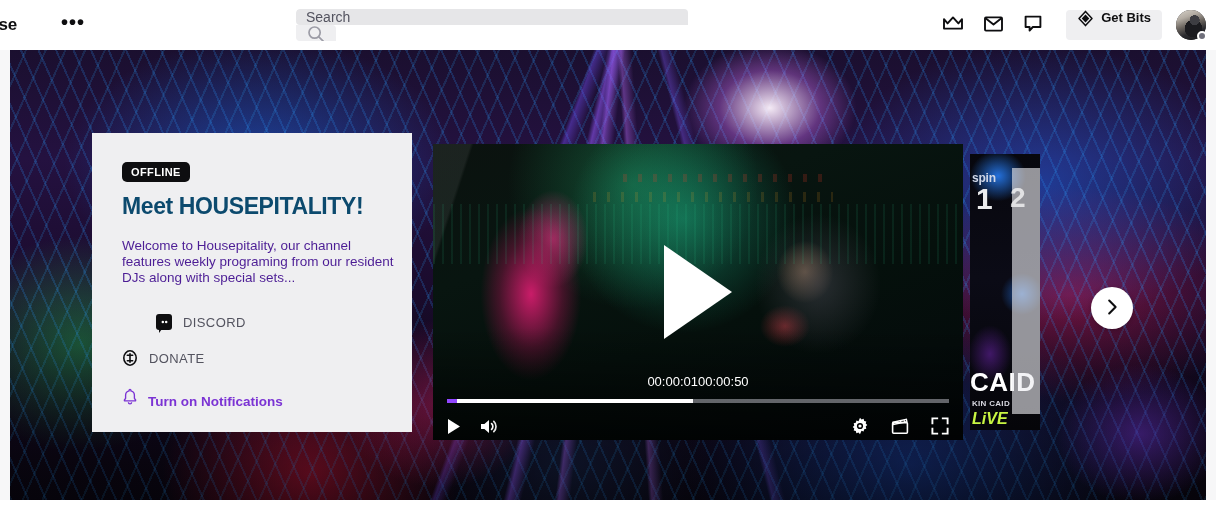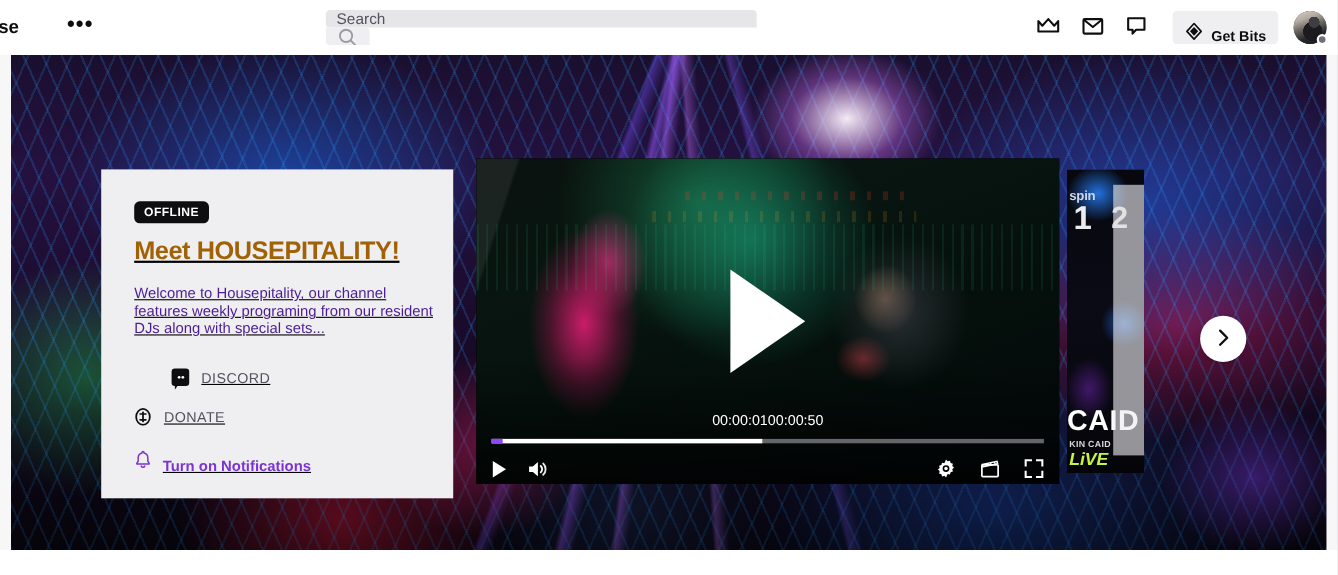--- a/index.html
+++ b/index.html
@@ -71,21 +71,21 @@
     display: flex; align-items: center; gap: 0px;
   }
   .nav-icon-btn {
     width: 34px; height: 34px;
     display: flex; align-items: center; justify-content: center;
     background: transparent; border: none; cursor: pointer;
     border-radius: 4px;
     margin: 0 3px;
   }
   .get-bits-btn {
-    display: flex; align-items: flex-end; gap: 7px;
+    display: flex; align-items: flex-start; gap: 7px;
     height: 30px;
     background: #efeff1;
     border: none; border-radius: 4px;
     padding: 0 11px;
     margin-left: 13px;
     cursor: pointer;
   }
   .get-bits-label {
     font-size: 13px; font-weight: bold; color: #0e0e10;
     white-space: nowrap;
@@ -143,37 +143,36 @@
   .hero-bg::after {
     content: ""; position: absolute; inset: 0;
     background:
       radial-gradient(ellipse 140px 120px at 430px 360px, rgba(255,40,120,0.35) 0%, transparent 70%),
       radial-gradient(ellipse 120px 100px at 1130px 390px, rgba(120,60,230,0.4) 0%, transparent 70%),
       linear-gradient(180deg, transparent 55%, rgba(0,0,0,0.42) 100%);
   }
 
   
   .info-card {
-    position: absolute; left: 82px; top: 110px;
+    position: absolute; left: 82px; top: 89px;
     width: 320px; height: 299px;
     background: #efeff1;
     padding: 29px 16px 0 30px;
     z-index: 10;
-    text-decoration: underline;
   }
   .offline-badge {
     display: inline-block;
     background: #0e0e10; color: #ffffff;
     font-size: 11px; font-weight: bold;
     letter-spacing: 0.4px;
     padding: 4px 9px; border-radius: 5px;
   }
   .card-title {
     margin-top: 11px;
-    font-size: 23px; font-weight: bold; color: #a16207;
+    font-size: 23px; font-weight: bold; color: #0c4a6e;
     letter-spacing: -0.4px; line-height: 1.15;
   }
   .card-desc {
     margin-top: 19px;
     font-size: 13.5px; line-height: 16px;
     color: #4c1d95;
   }
   .link-row {
     display: flex; align-items: center; gap: 11px;
     margin-top: 20px; cursor: pointer;

